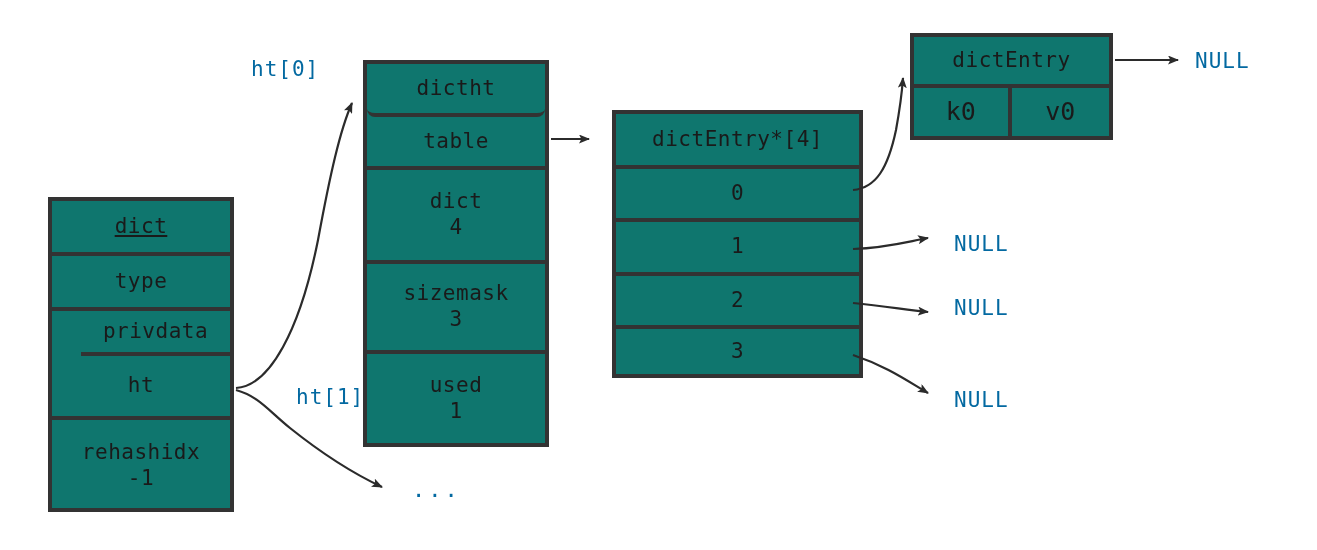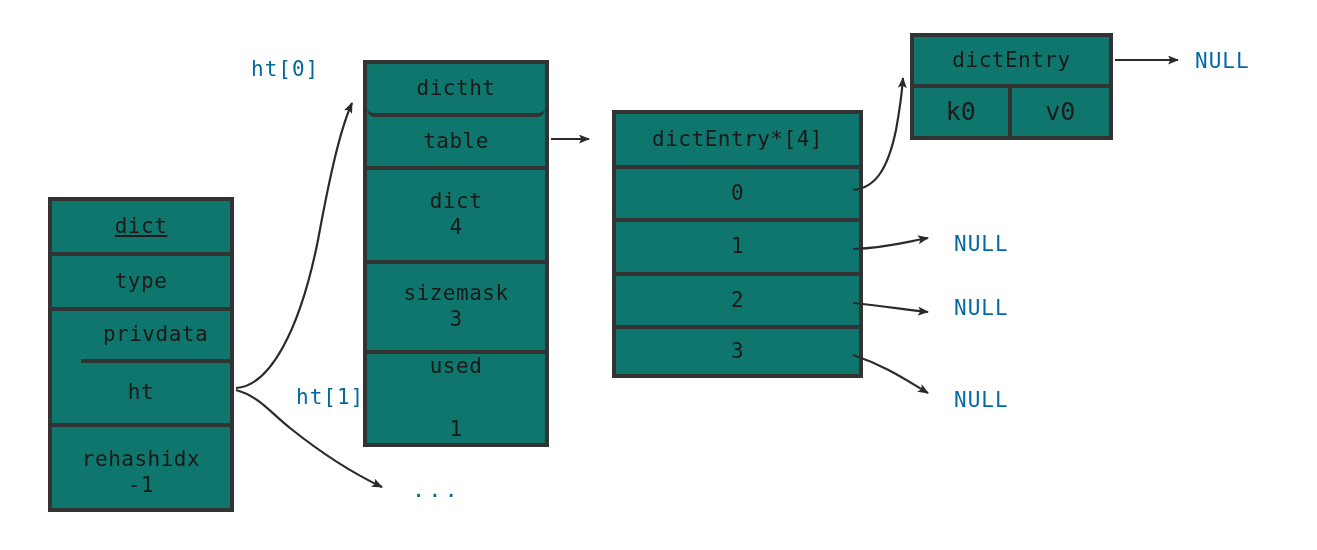--- a/index.html
+++ b/index.html
@@ -88,21 +88,21 @@
 
 <div id="canvas">
 
   <div class="sbox" style="left:48px; top:197px; width:186px; height:315px;">
     <div class="srow" style="height:55px;text-decoration:underline;">
       <span class="lbl">dict</span>
     </div>
     <div class="srow" style="height:55px;">
       <span class="lbl">type</span>
     </div>
-    <div class="srow" style="height:52px;margin-left:29px;">
+    <div class="srow" style="height:45px;margin-left:29px;">
       <span class="lbl">privdata</span>
     </div>
     <div class="srow" style="height:64px;">
       <span class="lbl">ht</span>
     </div>
     <div class="srow last" style="height:91px;">
       <span class="lbl">rehashidx</span>
       <span class="val">-1</span>
     </div>
   </div>
@@ -115,21 +115,21 @@
       <span class="lbl">table</span>
     </div>
     <div class="srow" style="height:94px;">
       <span class="lbl">dict</span>
       <span class="val">4</span>
     </div>
     <div class="srow" style="height:90px;">
       <span class="lbl">sizemask</span>
       <span class="val">3</span>
     </div>
-    <div class="srow last" style="height:89px;justify-content:space-between;">
+    <div class="srow last" style="height:89px;">
       <span class="lbl">used</span>
       <span class="val">1</span>
     </div>
   </div>
 
   <div class="sbox" style="left:612px; top:110px; width:251px; height:268px;">
     <div class="srow" style="height:55px;">
       <span class="lbl">dictEntry*[4]</span>
     </div>
     <div class="srow" style="height:53px;">

